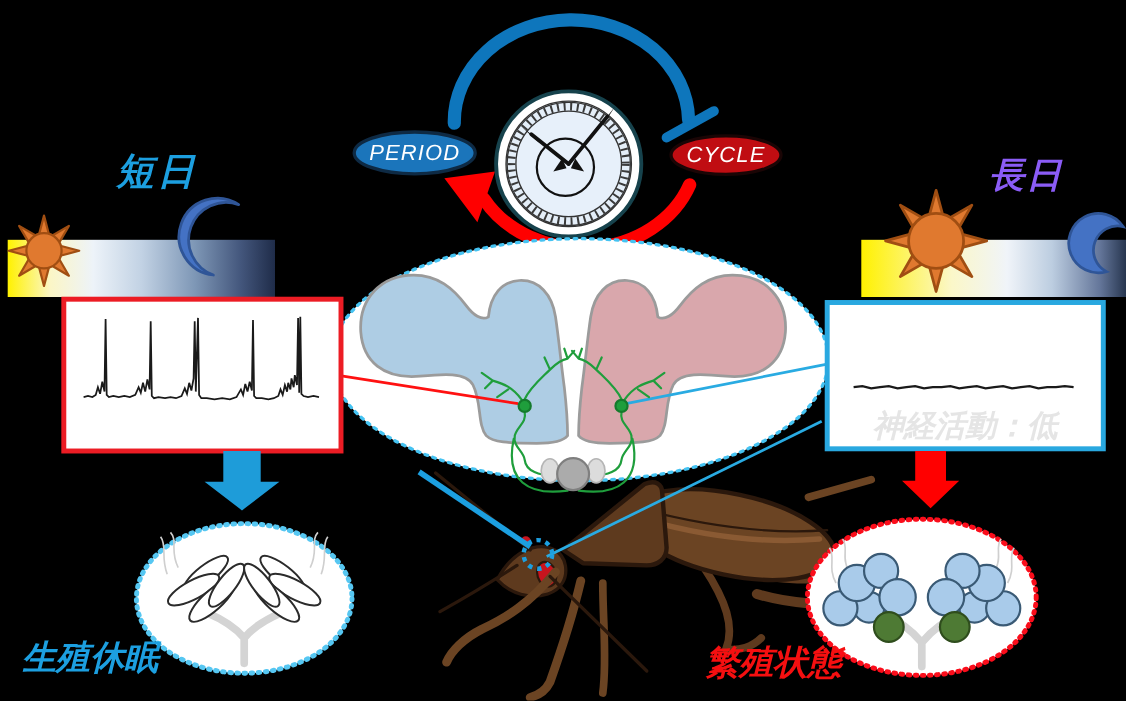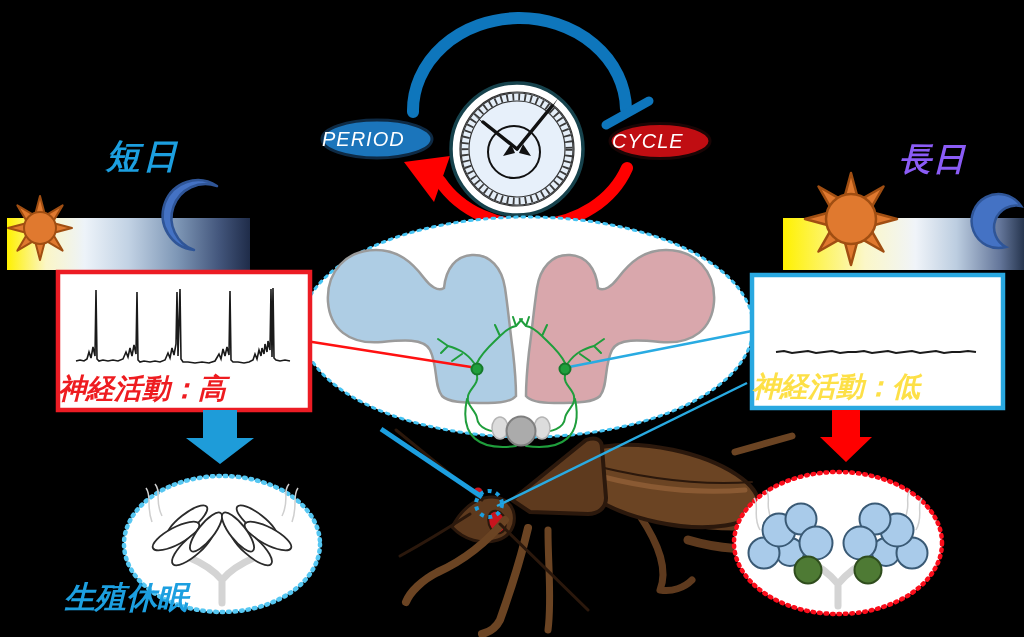--- a/index.html
+++ b/index.html
@@ -1,28 +1,28 @@
 <!DOCTYPE html>
 <html><head>
 <meta charset="utf-8">
 <style>
   html,body{margin:0;padding:0;background:#000;}
   .stage{position:relative;width:1024px;height:637px;background:#000;overflow:hidden;
          font-family:"Liberation Sans","DejaVu Sans",sans-serif;font-style:italic;}
   .stage svg{position:absolute;left:0;top:0;}
   .lbl{position:absolute;font-weight:bold;white-space:nowrap;line-height:1;}
-  .lbl.center{text-align:left;}
+  .lbl.center{text-align:center;}
   .lbl-tanjitsu{left:106px;top:139px;font-size:34px;letter-spacing:3px;color:#1C9FE0;}
   .lbl-choujitsu{left:899px;top:143px;font-size:32px;letter-spacing:2px;color:#8b5cf6;}
   .lbl-period{left:322px;top:129px;width:110px;font-size:20px;color:#FFFFFF;font-weight:normal;letter-spacing:1px;}
   .lbl-cycle{left:612px;top:131px;width:96px;font-size:20px;color:#FFFFFF;font-weight:normal;letter-spacing:1px;}
   .lbl-cells{left:436px;top:299px;font-size:30px;color:#1FA83C;}
   .lbl-high{left:58px;top:375px;width:252px;font-size:28px;color:#EE1C20;}
-  .lbl-low{left:752px;top:373px;width:251px;font-size:28px;color:#fde047;}
-  .lbl-dormancy{left:20px;top:582px;font-size:31px;color:#1C9FE0;margin-left:44px;}
+  .lbl-low{left:752px;top:373px;width:251px;font-size:28px;color:#e5e5e5;}
+  .lbl-dormancy{left:20px;top:582px;font-size:31px;color:#1C9FE0;}
   .lbl-breeding{left:641px;top:587px;font-size:31px;color:#F50F10;}
 </style>
 </head>
 <body>
 
 <div class="stage">
 <svg width="1024" height="637" viewBox="0 0 1024 637">
   <defs>
     <linearGradient id="gradShort" x1="0" y1="0" x2="1" y2="0">
       <stop offset="0" stop-color="#FFF100"></stop>
@@ -221,16 +221,16 @@
       <circle cx="808" cy="570" r="13.5" fill="#4E7A34" stroke="#2F4D1D"></circle>
       <circle cx="868" cy="570" r="13.5" fill="#4E7A34" stroke="#2F4D1D"></circle>
     </g>
   </g>
 </svg>
 
 <div class="lbl lbl-tanjitsu">短日</div>
 <div class="lbl lbl-choujitsu">長日</div>
 <div class="lbl lbl-period center">PERIOD</div>
 <div class="lbl lbl-cycle center">CYCLE</div>
-<div class="lbl lbl-high center">神経活動：高</div>
 <div class="lbl lbl-low center">神経活動：低</div>
 <div class="lbl lbl-dormancy">生殖休眠</div>
+<div class="lbl lbl-breeding">繁殖状態</div>
 </div>
 
 </body></html>

